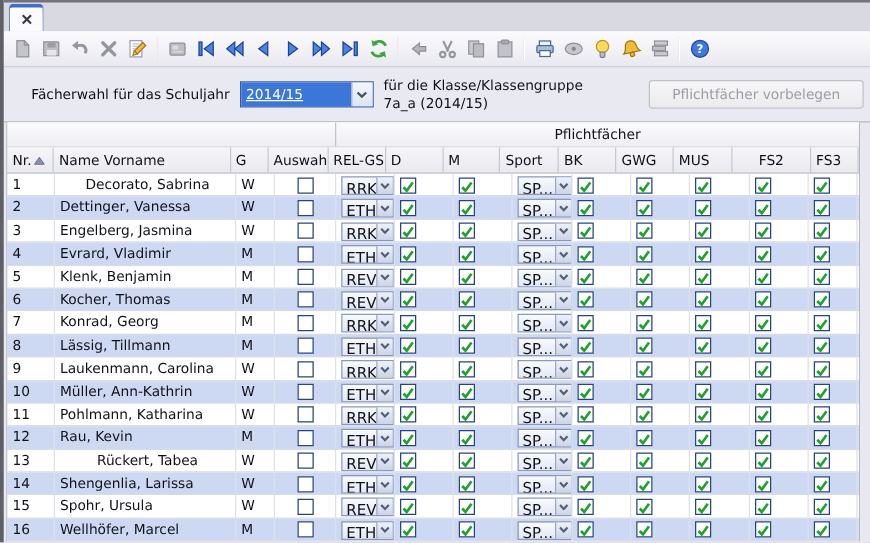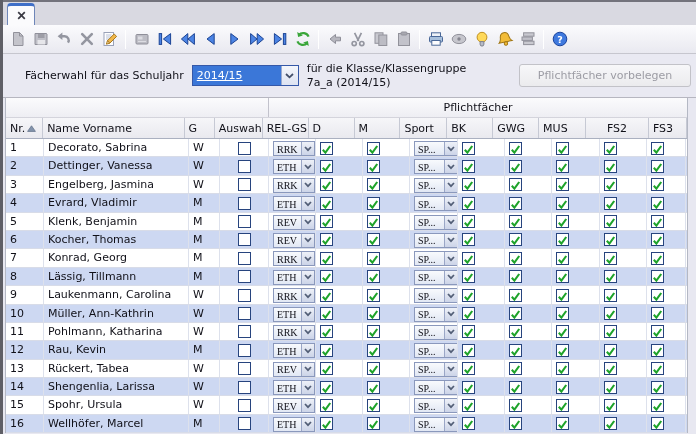--- a/index.html
+++ b/index.html
@@ -52,21 +52,21 @@
   .row.alt { background:var(--row-alt); }
   .dc { border-right:1px solid #dde1ec; padding:2px 0 0 4px; overflow:hidden; white-space:nowrap; }
   .dc.center { display:flex; justify-content:center; padding-left:0; }
   .cb {
     display:inline-block; width:13px; height:13px; background:#fff;
     border:1px solid #27447e; line-height:0; text-align:center; margin-top:0.5px;
   }
   .cb svg { margin-top:1px; }
   .ccombo { display:inline-flex; width:42px; height:15px; border:1px solid #8a98bc; background:linear-gradient(#f8fafd,#e2e8f4); vertical-align:top; }
   .ccombo.sport { width:44px; }
-  .ccombo .v { flex:1; padding:1.5px 0 0 3px; font-size:10px; overflow:hidden; white-space:nowrap;font-family:Liberation Serif, serif; }
+  .ccombo .v { flex:1; padding:1.5px 0 0 3px; font-size:12px; overflow:hidden; white-space:nowrap; }
   .ccombo .b { width:13px; background:linear-gradient(#eef1f8,#ccd4e8); border-left:1px solid #9aa6c6; display:flex; align-items:center; justify-content:center; }
 </style>
 </head>
 <body>
 
 <div class="app">
 
   <div class="tabbar">
     <div class="tab">
       <span class="tabclose">
@@ -265,21 +265,21 @@
           <div class="hc" style="width: 48px;"><span>Sport</span></div>
           <div class="hc" style="width: 47px;"><span>BK</span></div>
           <div class="hc" style="width: 47px;"><span>GWG</span></div>
           <div class="hc" style="width: 48px;"><span>MUS</span></div>
           <div class="hc" style="width: 47px; margin-left: 17px;"><span>FS2</span></div>
           <div class="hc" style="width: 39px;"><span>FS3</span></div>
         </div>
       <div id="rows">
           <div class="row">
             <div class="dc" style="width: 38px;">1</div>
-            <div class="dc" style="width: 145px;">Decorato, Sabrina</div>
+            <div class="dc" style="width: 145px; text-align: center;">Decorato, Sabrina</div>
             <div class="dc" style="width: 31px;">W</div>
             <div class="dc center" style="width: 49px;">
               <span class="cb"></span>
             </div>
             <div class="dc" style="width: 47px;"><span class="ccombo ">
                 <span class="v">RRK</span>
                 <span class="b">
                   <svg width="8" height="6" viewBox="0 0 8 6">
                     <path d="M1 1l3 3.2L7 1" fill="none" stroke="#525e76" stroke-width="1.7"></path>
                   </svg>
@@ -805,21 +805,21 @@
                 </svg></span></div>
             <div class="dc" style="width: 47px;"><span class="cb"><svg width="11" height="11" viewBox="0 0 11 11">
                   <path d="M1.8 5.8l2.6 2.8 4.8-6.6" fill="none" stroke-width="2.1" style="stroke:var(--check-green)"></path>
                 </svg></span></div>
             <div class="dc" style="width: 39px;"><span class="cb"><svg width="11" height="11" viewBox="0 0 11 11">
                   <path d="M1.8 5.8l2.6 2.8 4.8-6.6" fill="none" stroke-width="2.1" style="stroke:var(--check-green)"></path>
                 </svg></span></div>
           </div>
           <div class="row">
             <div class="dc" style="width: 38px;">13</div>
-            <div class="dc" style="width: 145px;">Rückert, Tabea</div>
+            <div class="dc" style="width: 145px; text-align: center;">Rückert, Tabea</div>
             <div class="dc" style="width: 31px;">W</div>
             <div class="dc center" style="width: 49px;">
               <span class="cb"></span>
             </div>
             <div class="dc" style="width: 47px;"><span class="ccombo ">
                 <span class="v">REV</span>
                 <span class="b">
                   <svg width="8" height="6" viewBox="0 0 8 6">
                     <path d="M1 1l3 3.2L7 1" fill="none" stroke="#525e76" stroke-width="1.7"></path>
                   </svg>

